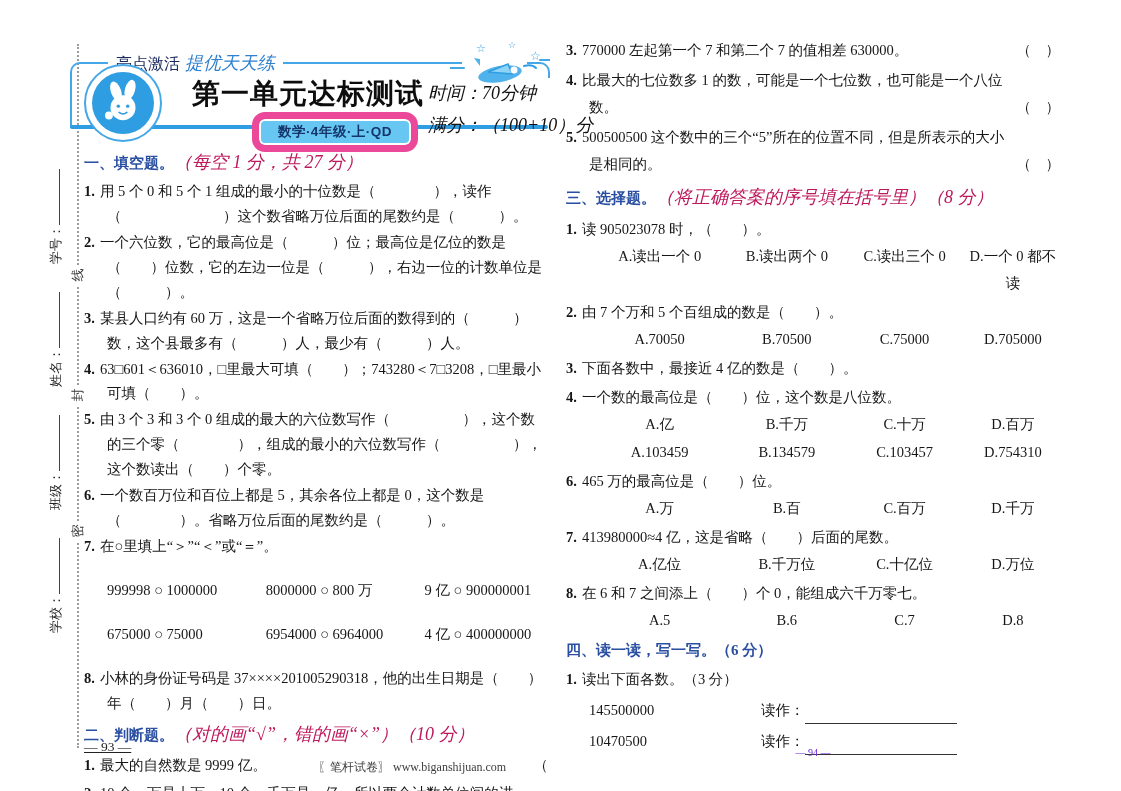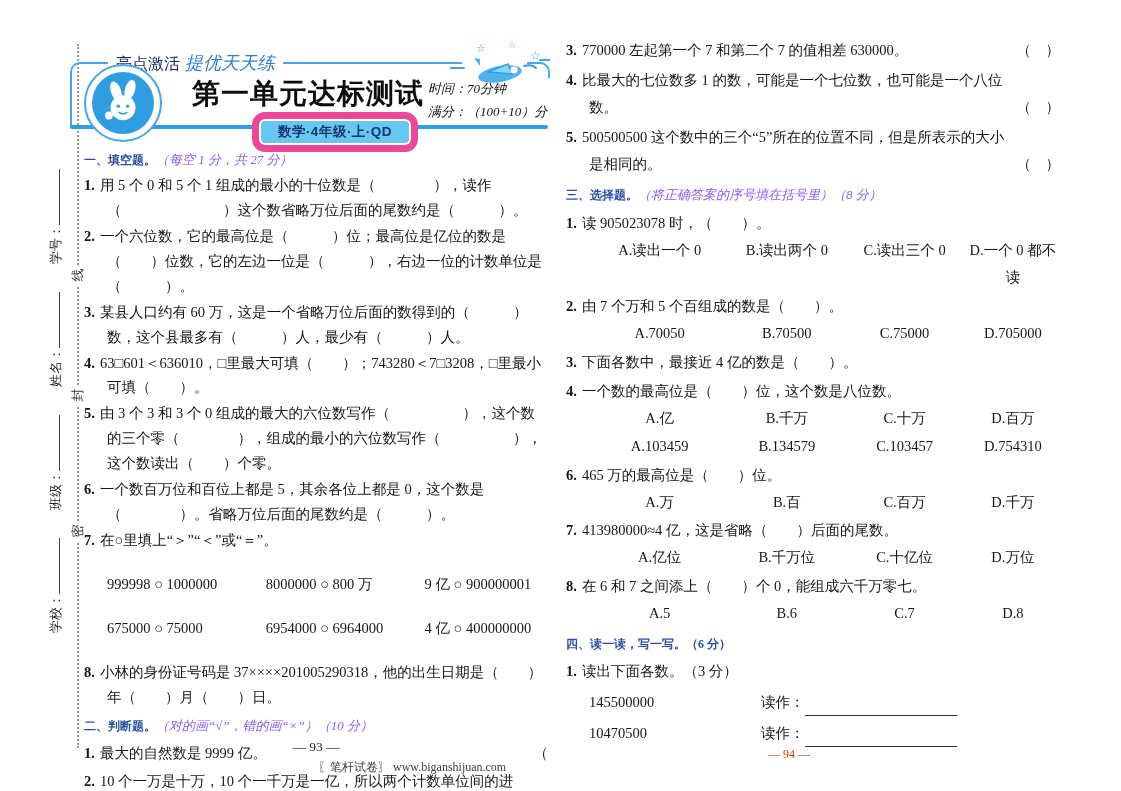--- a/index.html
+++ b/index.html
@@ -25,52 +25,52 @@
     background:#2f9de2; border-radius:3px; }
   .brand { position:absolute; left:108px; top:51px; background:#fff; padding:0 8px; white-space:nowrap; }
   .brand-bold { font-weight:normal; font-size:16px; color:#1a2a5e; font-family:"Liberation Sans","DejaVu Sans",sans-serif; }
   .brand-script { font-size:18px; color:#2f80cf; font-style:italic; margin-left:5px; }
   .logo { position:absolute; left:84px; top:64px; width:74px; height:74px; border-radius:50%;
     border:2px solid #45a7e8; background:#fff; display:flex; align-items:center; justify-content:center; }
   .logo-inner { width:62px; height:62px; border-radius:50%; background:#2f9de2;
     display:flex; align-items:center; justify-content:center; }
   .exam-title { position:absolute; left:183px; top:75px; width:250px; text-align:center;
     font-size:28px; font-weight:bold; letter-spacing:1px; color:#0d0d0d; }
-  .hdr-info { position:absolute; left:428px; top:78px; font-size:13px; line-height:1.75;
+  .hdr-info { position:absolute; left:428px; top:78px; font-size:18px; line-height:1.75;
     font-style:italic; color:#111; white-space:nowrap; }
   .banner { position:absolute; left:252px; top:112px; width:152px; height:26px;
     background:#68c6f3; border:7px solid #ec4899; border-radius:13px;
     box-shadow:inset 0 0 0 2px #ffffff; display:flex; align-items:center; justify-content:center;
     font-size:13.5px; font-weight:bold; color:#14366b; letter-spacing:.5px;
     font-family:"Liberation Sans","DejaVu Sans",sans-serif; }
   .plane { position:absolute; left:450px; top:38px; }
   
   .col-left  { position:absolute; left:84px;  top:144px; width:464px; font-size:14.5px; line-height:1.72; }
   .col-right { position:absolute; left:566px; top:34px;  width:494px; font-size:14.5px; line-height:1.86; }
   .sec-head { margin:3px 0 1px; color:#2a4fa2; }
-  .sec-head b { font-size:12px;text-align:right; }
-  .sec-note { color:#8b5cf6; font-size:13px; font-style:italic; }
+  .sec-head b { font-size:15px;text-align:right; }
+  .sec-note { color:#be185d; font-size:18px; font-style:italic; }
   .q { margin:1px 0; padding-left:23px; text-indent:-23px; }
   .q b { margin-right:5px; }
   .cmp-row { display:flex; padding-left:23px; margin:19px 0; }
   .cmp-row span:nth-child(1) { width:36%; }
   .cmp-row span:nth-child(2) { width:36%; }
   .cmp-row span:nth-child(3) { flex:1; }
   .judge { display:flex; margin:3px 0; }
   .judge .q-wrap { flex:1; padding-left:23px; text-indent:-23px; }
   .judge .q-wrap b { margin-right:5px; }
   .judge .mark { align-self:flex-end; white-space:nowrap; padding-left:6px; }
   .choice-q { margin:2px 0 0; padding-left:23px; text-indent:-23px; }
   .choice-q b { margin-right:5px; }
   .opts { display:grid; grid-template-columns:30% 24% 26% 20%; padding-left:23px; margin:0 0 1px;text-align:center; }
   .read-row { display:flex; align-items:flex-end; padding-left:23px; margin:4px 0; }
   .read-num { width:172px; }
   .read-blank { display:inline-block; width:152px; border-bottom:1.5px solid #333; height:15px; }
-  .pg-left  { position:absolute; left:84px;  top:739px; width:464px; text-align:center; font-size:13.5px; color:#222; }
-  .pg-right { position:absolute; left:542px; top:747px; width:494px; text-align:center; font-size:12px; color:#c2410c; }
+  .pg-left  { position:absolute; left:84px;  top:739px; width:464px; text-align:left; font-size:13.5px; color:#222;text-decoration:underline; }
+  .pg-right { position:absolute; left:566px; top:747px; width:494px; text-align:center; font-size:10px; color:#6d28d9; }
   .watermark { position:absolute; left:318px; top:759px; font-size:12px; color:#3d3d3d;
     font-family:Liberation Serif, serif; }
 </style>
 </head>
 <body>
 
 <div class="seal-line"></div>
 <span class="seal-char" style="top:522px">密</span>
 <span class="seal-char" style="top:386px">封</span>
 <span class="seal-char" style="top:266px">线</span>

